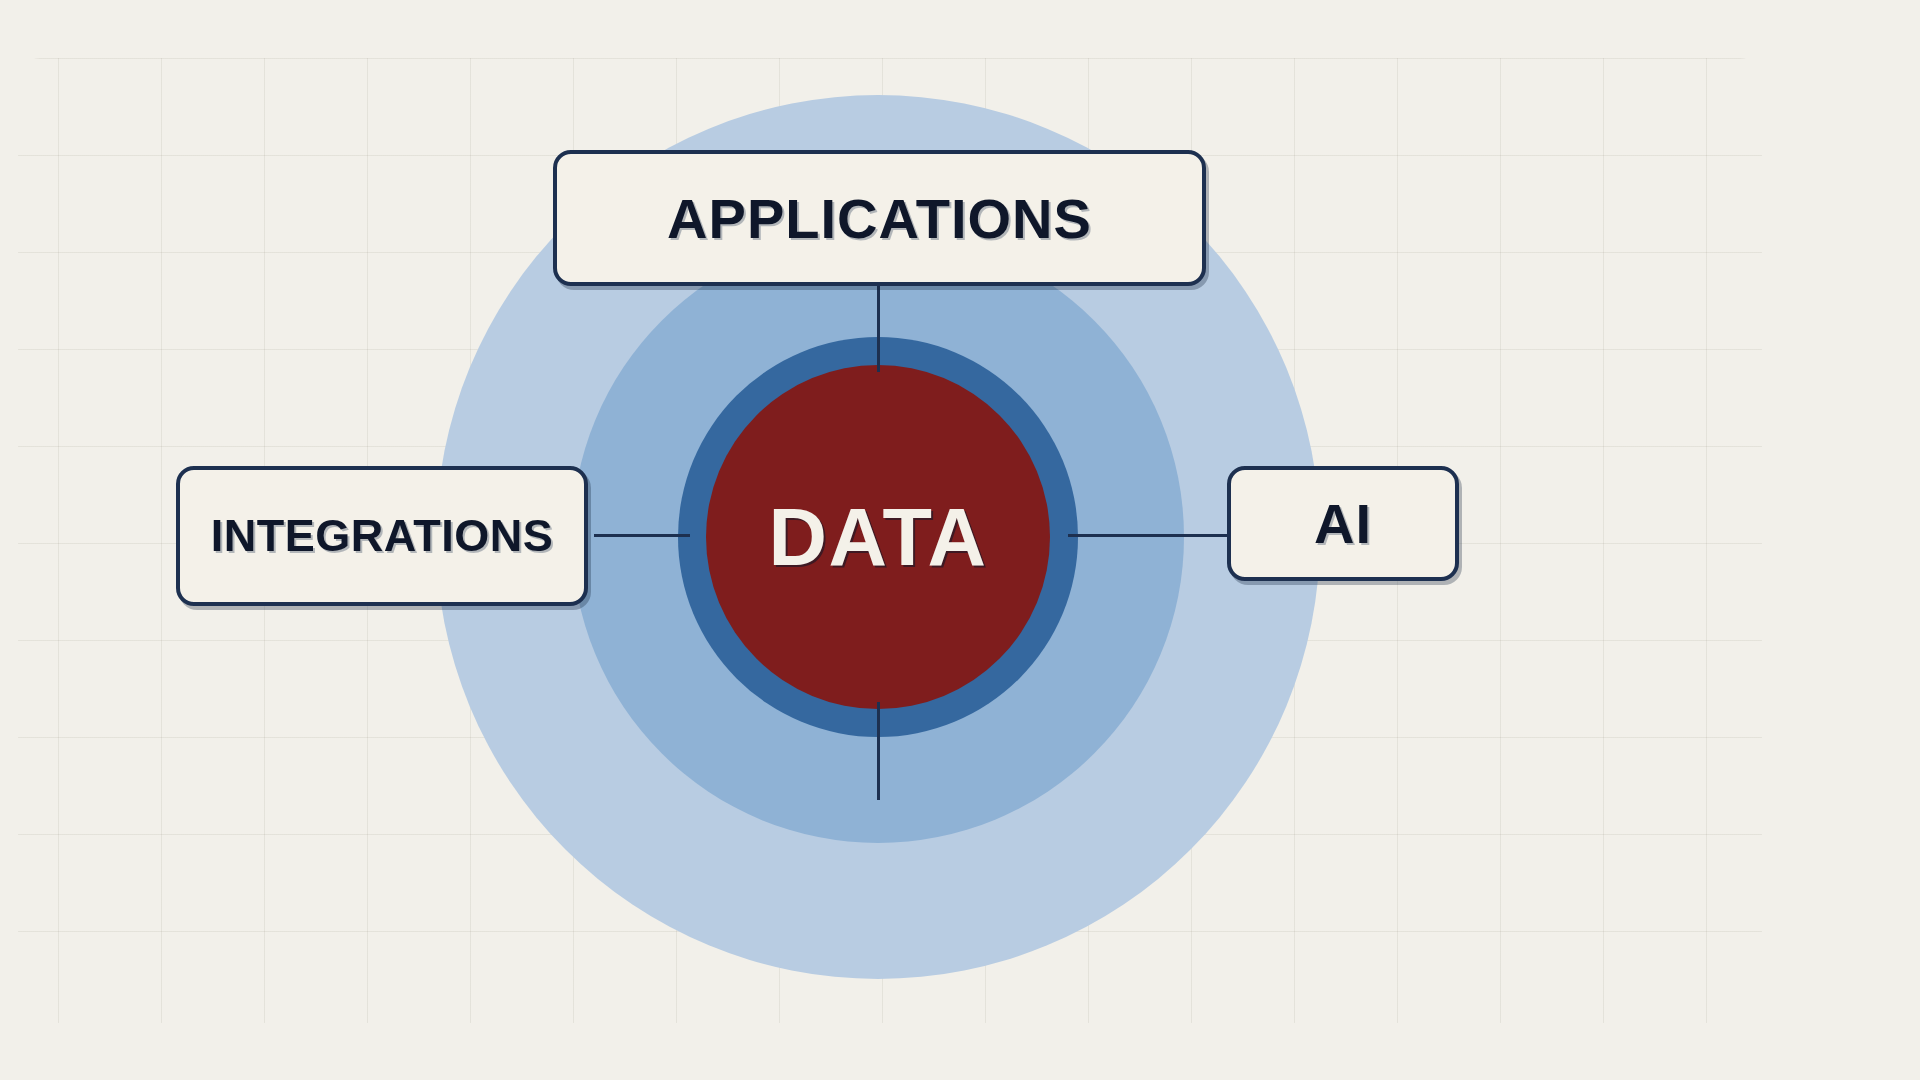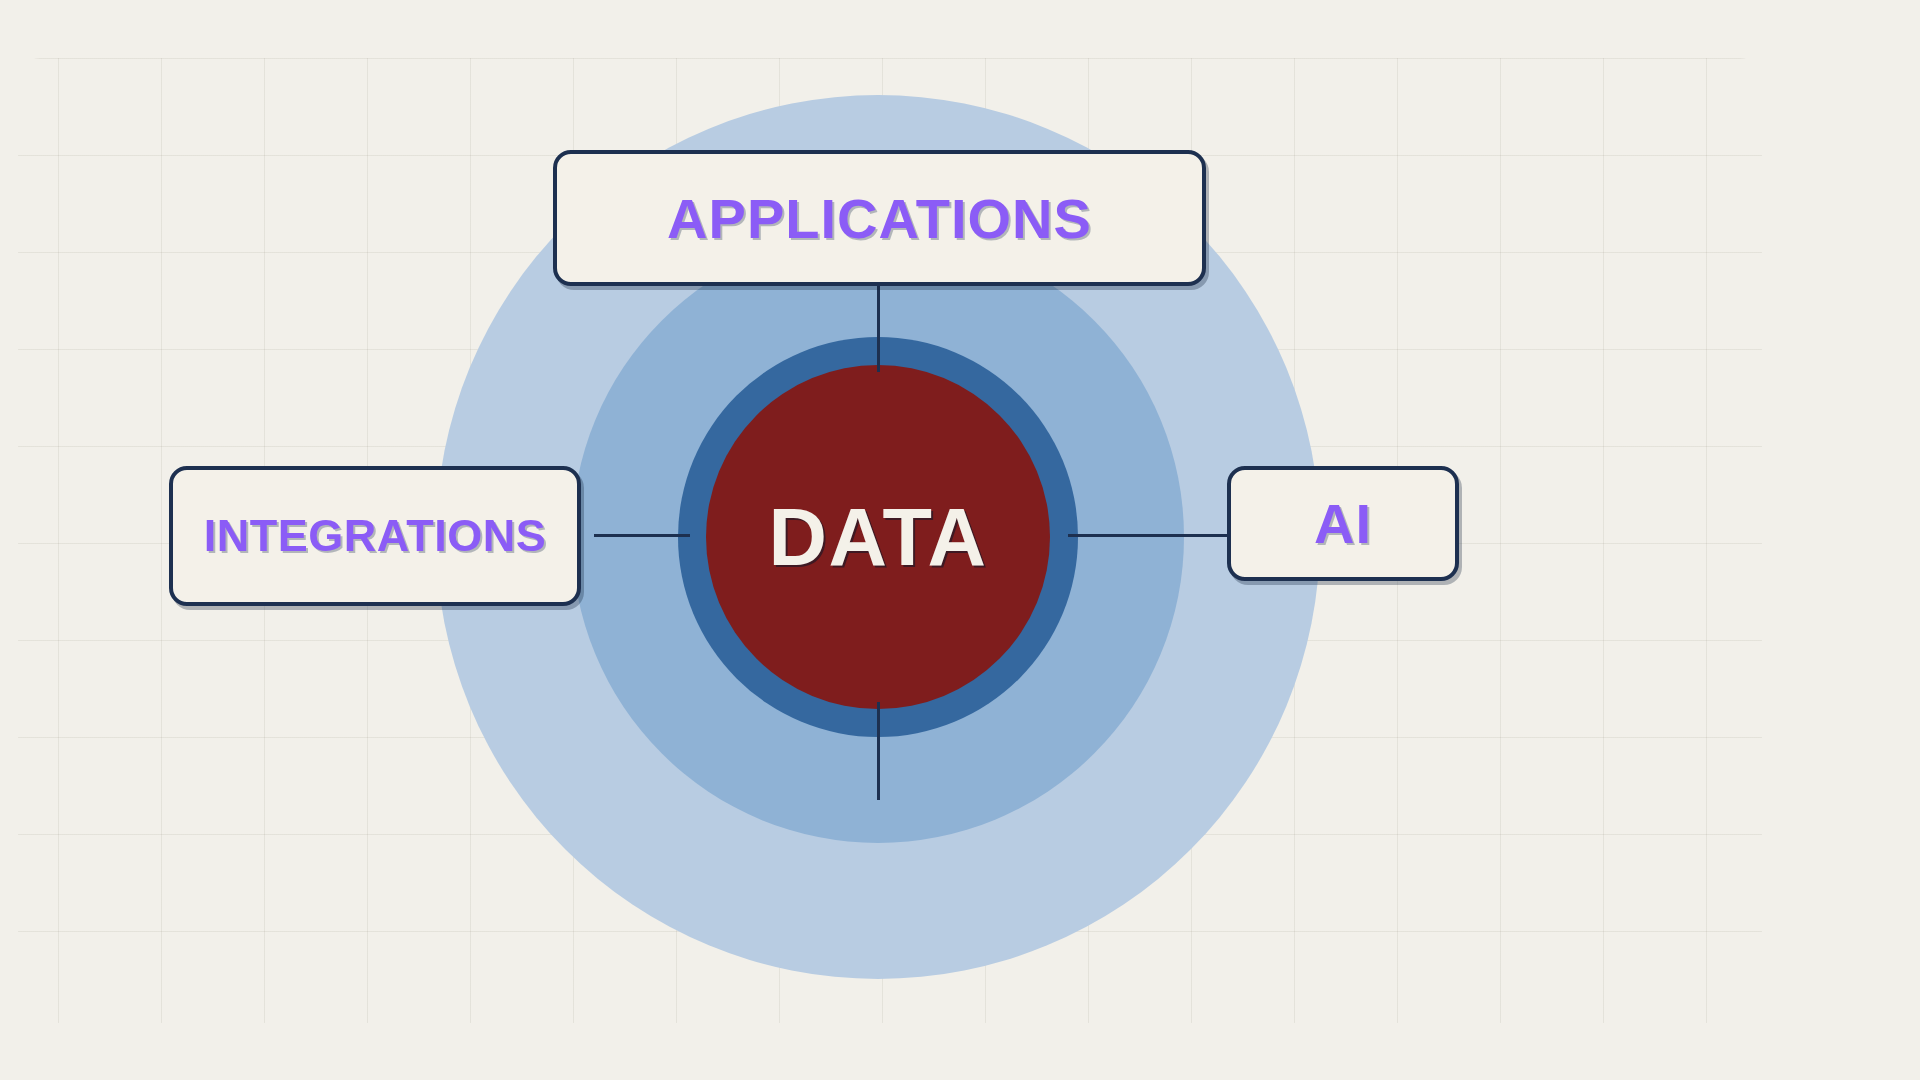--- a/index.html
+++ b/index.html
@@ -91,33 +91,33 @@
     position:absolute;
     background:#f4f1e9;
     border:4px solid #1d3050;
     border-radius:18px;
     display:flex;
     align-items:center;
     justify-content:center;
     box-shadow:3px 4px 0 rgba(20,36,60,0.30);
   }
   .node-label {
-    color:#8b5cf6;
+    color:#0f172a;
     font-weight:bold;
     white-space:nowrap;
     text-shadow:2px 2px 0 rgba(25,45,75,0.30);
   }
 
   #node-applications { left:553px; top:150px; width:653px; height:136px; }
   #node-applications .node-label { font-size:56px; letter-spacing:1px; }
 
   #node-datalayer { left:558px; top:798px; width:645px; height:132px; }
   #node-datalayer .node-label { font-size:56px; letter-spacing:1px; }
 
-  #node-integrations { left:169px; top:466px; width:412px; height:140px; }
+  #node-integrations { left:176px; top:466px; width:412px; height:140px; }
   #node-integrations .node-label { font-size:45px; letter-spacing:0.5px; }
 
   #node-ai { left:1227px; top:466px; width:232px; height:115px; }
   #node-ai .node-label { font-size:56px; letter-spacing:1px; }
 </style>
 </head>
 <body>
 
 <div id="canvas">
 

